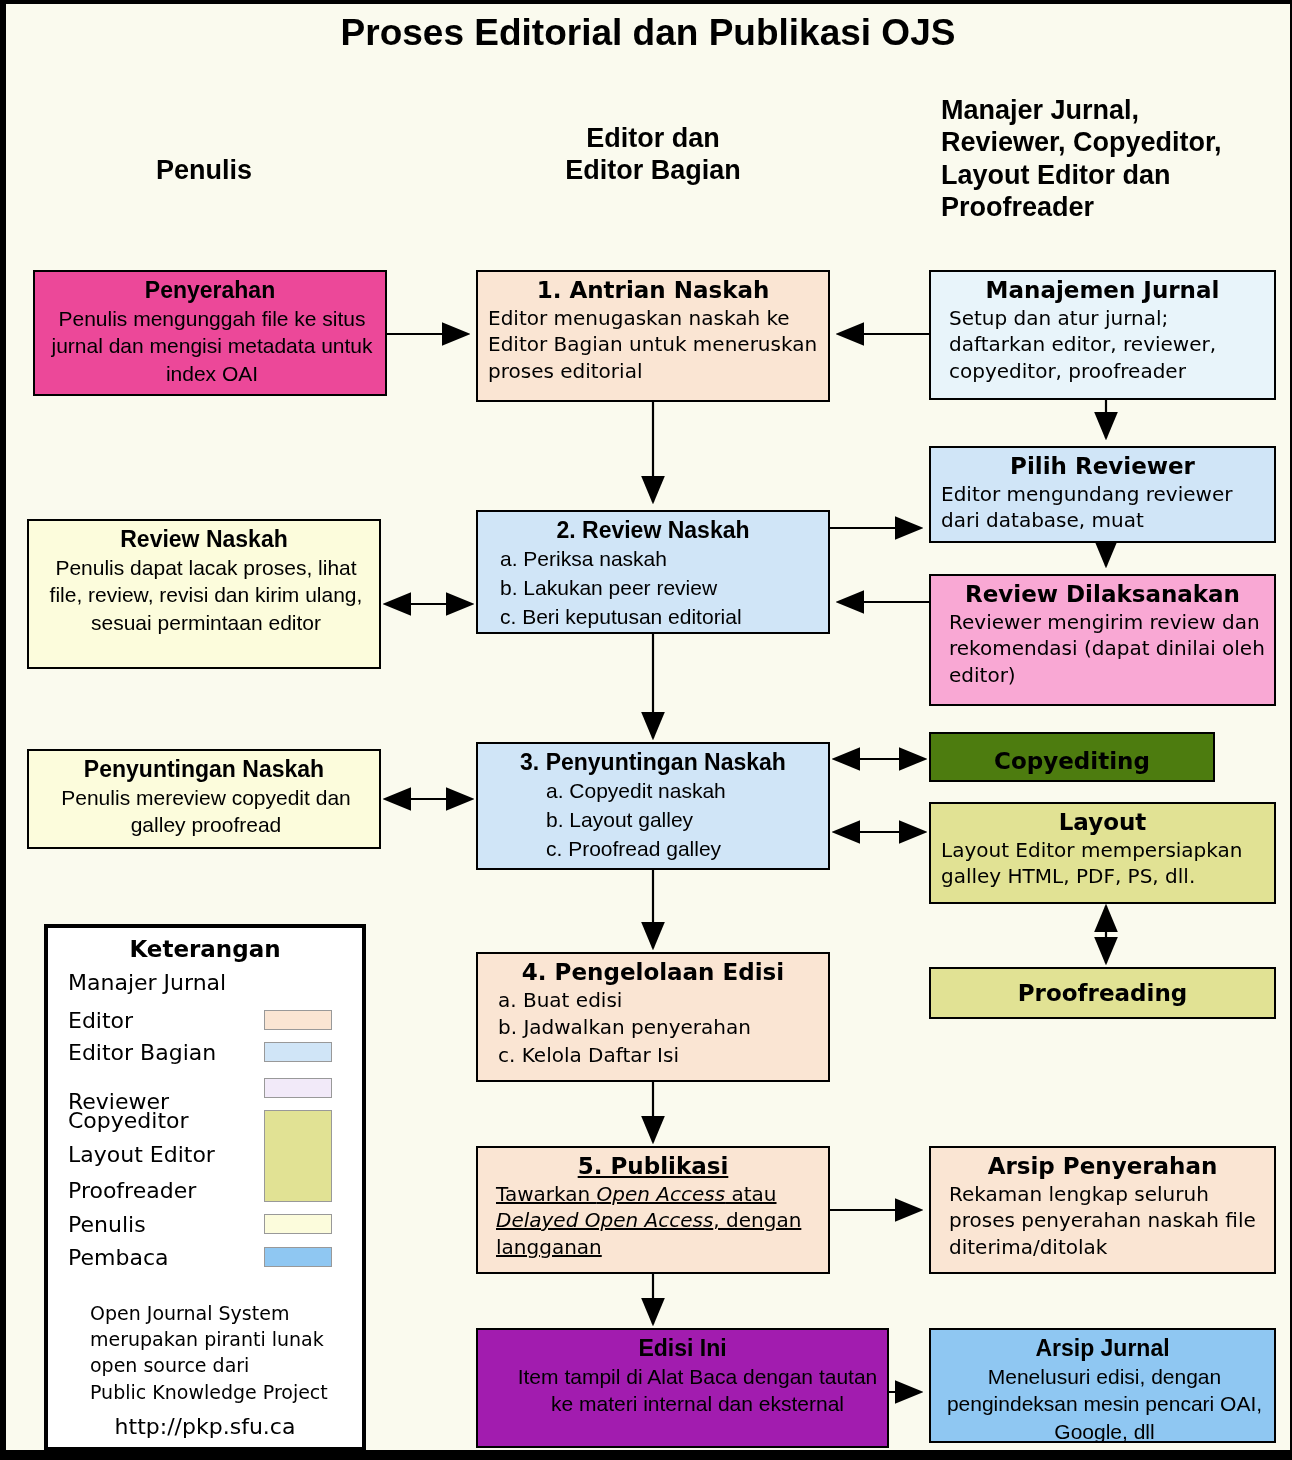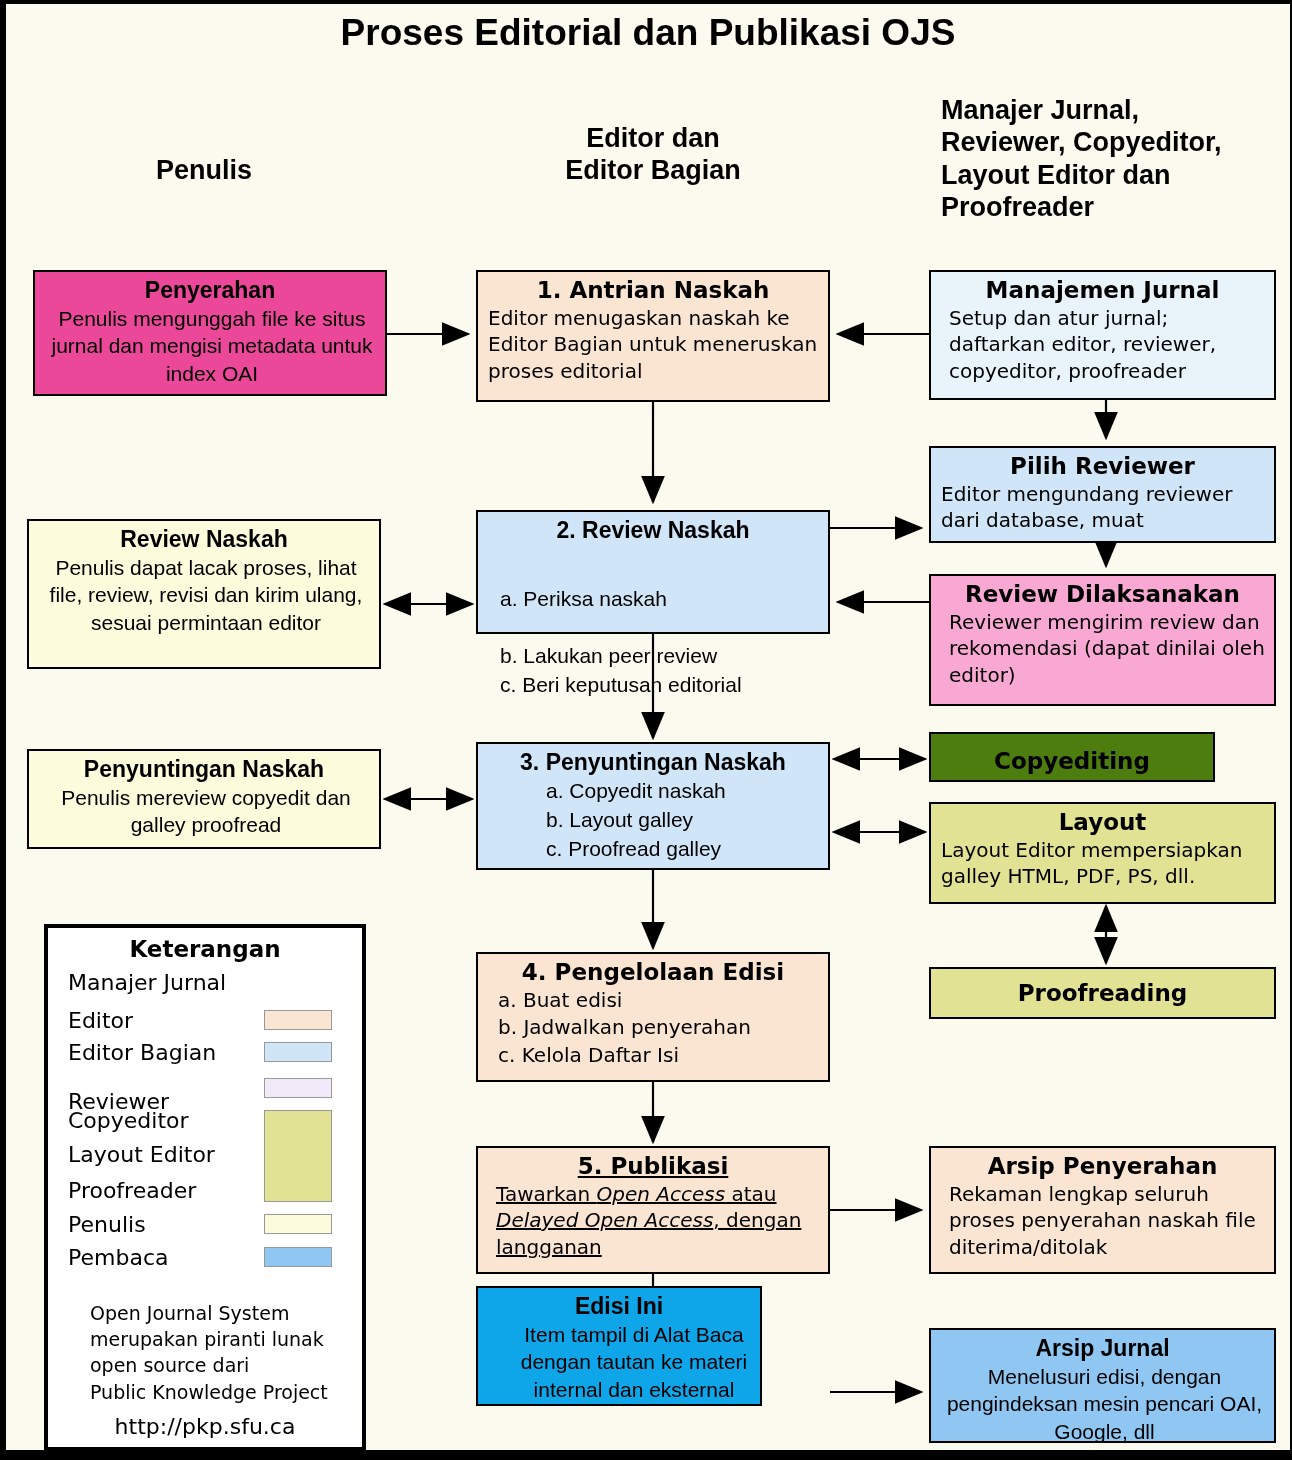--- a/index.html
+++ b/index.html
@@ -104,22 +104,22 @@
     <div class="box-body">Penulis mereview copyedit dan galley proofread</div>
   </div>
 
   <div class="box f-wide" style="left: 470px; top: 266px; width: 354px; height: 132px; background-color: rgb(250, 229, 211);">
     <div class="box-title">1. Antrian Naskah</div>
     <div class="box-body">Editor menugaskan naskah ke Editor Bagian untuk meneruskan proses editorial</div>
   </div>
 
   <div class="box f-narrow" style="left: 470px; top: 506px; width: 354px; height: 124px; background-color: rgb(208, 229, 247);">
     <div class="box-title">2. Review Naskah</div>
-    <div class="box-line" style="padding-left:16px;margin-top:40px;">a. Periksa naskah</div>
-    <div class="box-line" style="padding-left:16px;margin-top:28px;">b. Lakukan peer review</div>
+    <div class="box-line" style="padding-left:16px;">a. Periksa naskah</div>
+    <div class="box-line" style="padding-left:16px;">b. Lakukan peer review</div>
     <div class="box-line" style="padding-left:16px;">c. Beri keputusan editorial</div>
   </div>
 
   <div class="box f-narrow" style="left: 470px; top: 738px; width: 354px; height: 128px; background-color: rgb(208, 229, 247);">
     <div class="box-title">3. Penyuntingan Naskah</div>
     <div class="box-line" style="padding-left:62px;">a. Copyedit naskah</div>
     <div class="box-line" style="padding-left:62px;">b. Layout galley</div>
     <div class="box-line" style="padding-left:62px;">c. Proofread galley</div>
   </div>
 
@@ -128,21 +128,21 @@
     <div class="box-line" style="padding-left:14px;">a. Buat edisi</div>
     <div class="box-line" style="padding-left:14px;">b. Jadwalkan penyerahan</div>
     <div class="box-line" style="padding-left:14px;">c. Kelola Daftar Isi</div>
   </div>
 
   <div class="box f-wide" style="left: 470px; top: 1142px; width: 354px; height: 128px; background-color: rgb(250, 229, 211); text-decoration: underline;">
     <div class="box-title">5. Publikasi</div>
     <div class="box-body" style="padding-left:12px;"><span>Tawarkan </span><i>Open Access</i><span> atau </span><i>Delayed Open Access</i><span>, dengan langganan</span></div>
   </div>
 
-  <div class="box f-narrow" style="left: 470px; top: 1282px; width: 286px; height: 120px; background-color: #0ea5e9;">
+  <div class="box f-narrow" style="left: 470px; top: 1324px; width: 413px; height: 120px; background-color: #a21caf;">
     <div class="box-title">Edisi Ini</div>
     <div class="box-body" style="padding-left:30px;">Item tampil di Alat Baca dengan tautan ke materi internal dan eksternal</div>
   </div>
 
   <div class="box f-wide" style="left: 923px; top: 266px; width: 347px; height: 130px; background-color: rgb(232, 244, 250);">
     <div class="box-title">Manajemen Jurnal</div>
     <div class="box-body" style="padding-left:12px;">Setup dan atur jurnal; daftarkan editor, reviewer, copyeditor, proofreader</div>
   </div>
 
   <div class="box f-wide" style="left: 923px; top: 442px; width: 347px; height: 97px; background-color: rgb(208, 229, 247);">

